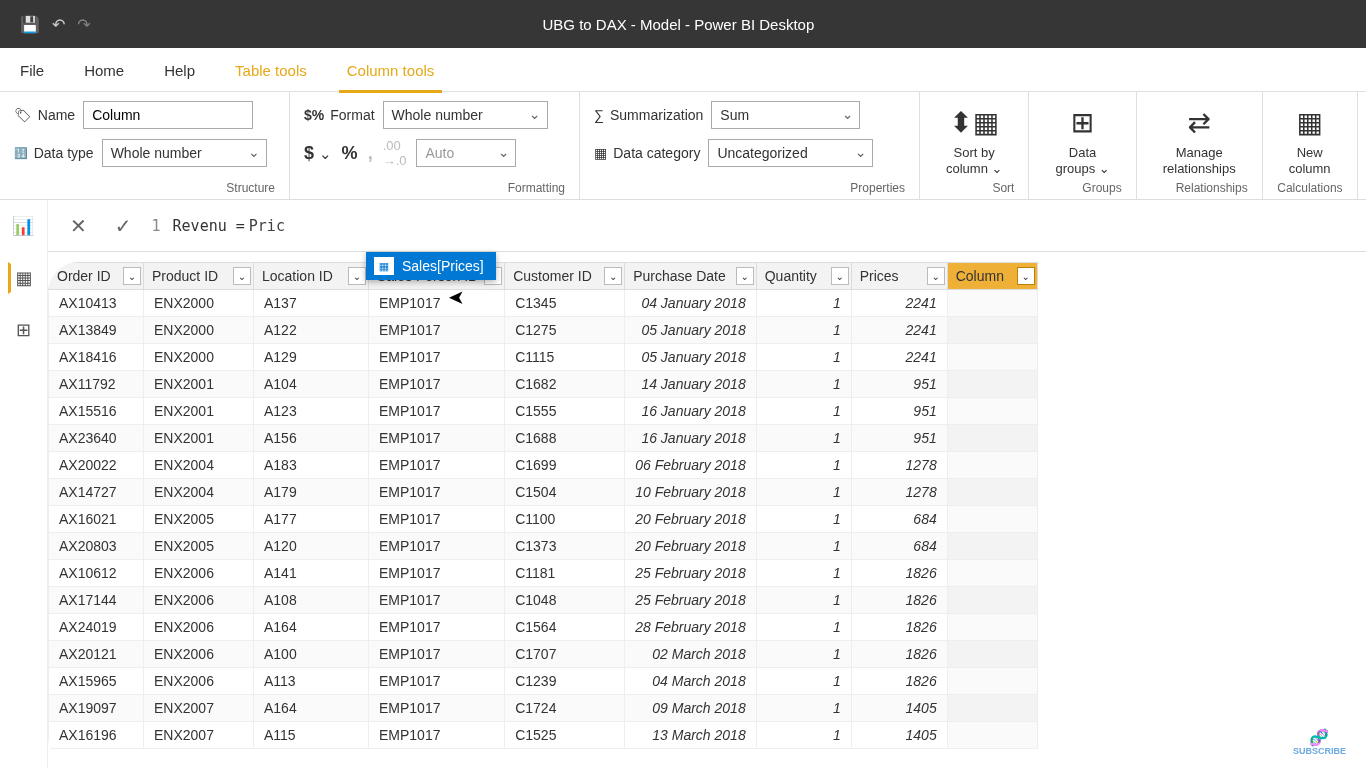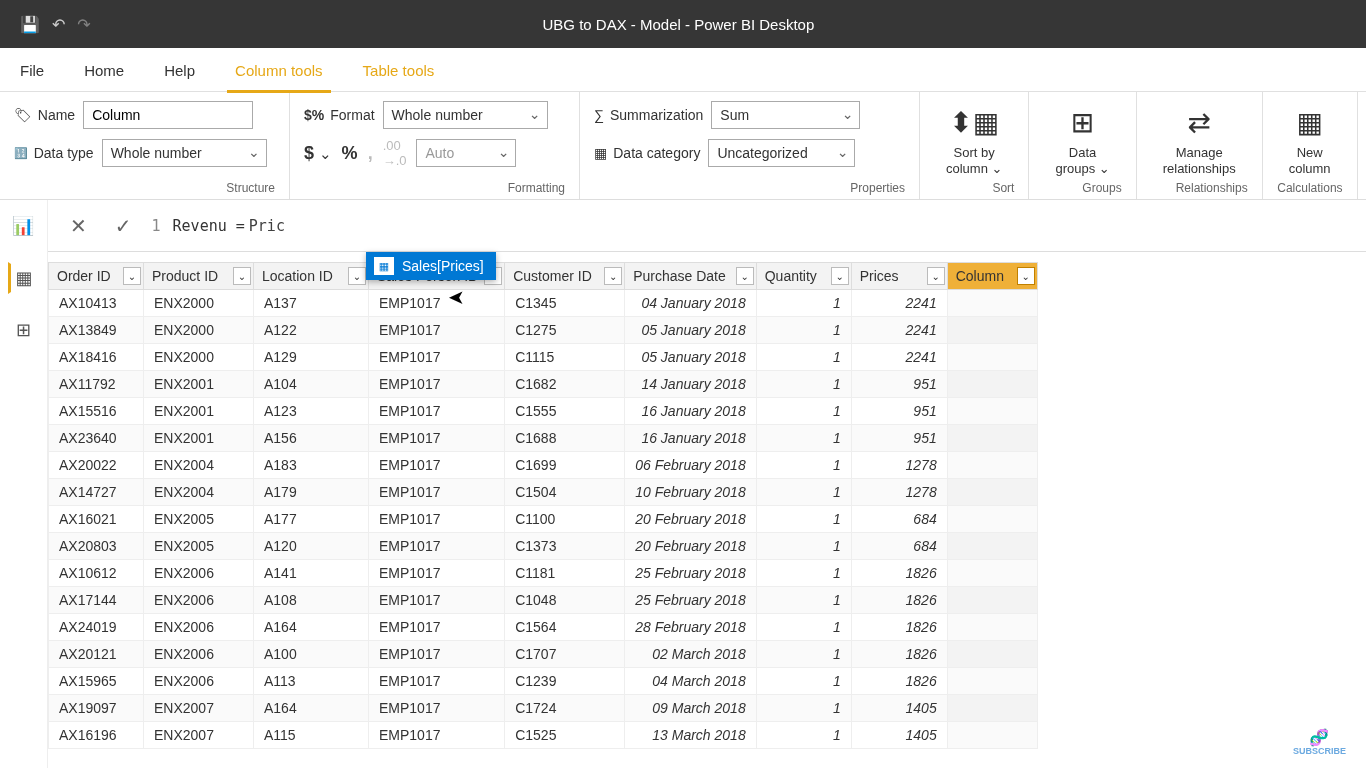--- a/index.html
+++ b/index.html
@@ -48,21 +48,21 @@
 .formula-bar .fx-input { color: #404040; text-align: center; }
 
 
 .autocomplete { position: absolute; left: 318px; top: 52px; background: #0078d4; color: #fff; padding: 5px 12px 5px 8px; font-size: 14px; display: flex; align-items: center; gap: 8px; z-index: 10; box-shadow: 0 2px 6px rgba(0,0,0,.3); }
 .autocomplete .ac-icon { background: #fff; color: #0078d4; width: 20px; height: 18px; display: flex; align-items: center; justify-content: center; font-size: 11px; }
 
 
 .cursor-pointer { position: absolute; left: 400px; top: 85px; z-index: 11; font-size: 20px; transform: scaleX(-1); color: #000; }
 
 
-.data-table { position: absolute; left: 48px; top: 262px; right: 0; bottom: 0; overflow: auto; }
+.data-table { position: absolute; left: 48px; top: 262px; right: 0; bottom: 0; overflow: auto; border-radius: 31px; }
 table { border-collapse: collapse; font-size: 14px; }
 th { background: #f3f3f3; border: 1px solid #ddd; padding: 5px 8px; text-align: left; font-weight: normal; color: #333; position: relative; white-space: nowrap; }
 th .filter-btn { position: absolute; right: 2px; top: 50%; transform: translateY(-50%); width: 18px; height: 18px; border: 1px solid #bbb; background: #fff; font-size: 10px; display: flex; align-items: center; justify-content: center; cursor: pointer; }
 th.selected { background: #efb038; }
 th.selected .filter-btn { border-color: #c08000; }
 td { border: 1px solid #eee; padding: 5px 10px; white-space: nowrap; }
 td.num { text-align: right; font-style: italic; }
 td.date { text-align: right; font-style: italic; }
 td.newcol { background: #fafafa; }
 tr:nth-child(even) td { background: #fafafa; }
@@ -80,22 +80,22 @@
     <span class="icon">↶</span>
     <span class="icon" style="opacity:.5">↷</span>
   </div>
   <div class="titlebar-title">UBG to DAX - Model - Power BI Desktop</div>
 </div>
 
 <div class="ribbon-tabs">
   <div class="ribbon-tab file">File</div>
   <div class="ribbon-tab">Home</div>
   <div class="ribbon-tab">Help</div>
+  <div class="ribbon-tab context">Table tools</div>
   <div class="ribbon-tab context active">Column tools</div>
-  <div class="ribbon-tab context">Table tools</div>
 </div>
 
 <div class="ribbon">
 
   <div class="ribbon-group" style="width:290px">
     <div class="ribbon-group-body">
       <div class="ribbon-row">
         <span class="ribbon-label">
             <span>🏷</span>
             <span>Name</span>
@@ -148,21 +148,21 @@
           </span>
         <div class="ribbon-select" style="width:149px">
             <span>Sum</span>
           </div>
       </div>
       <div class="ribbon-row">
         <span class="ribbon-label">
             <span>▦</span>
             <span>Data category</span>
           </span>
-        <div class="ribbon-select" style="width:147px">
+        <div class="ribbon-select" style="width:165px">
             <span>Uncategorized</span>
           </div>
       </div>
     </div>
     <div class="ribbon-group-label">Properties</div>
   </div>
 
   <div class="ribbon-group">
     <div class="ribbon-btn-v">
       <span class="big-icon">⬍▦</span>

